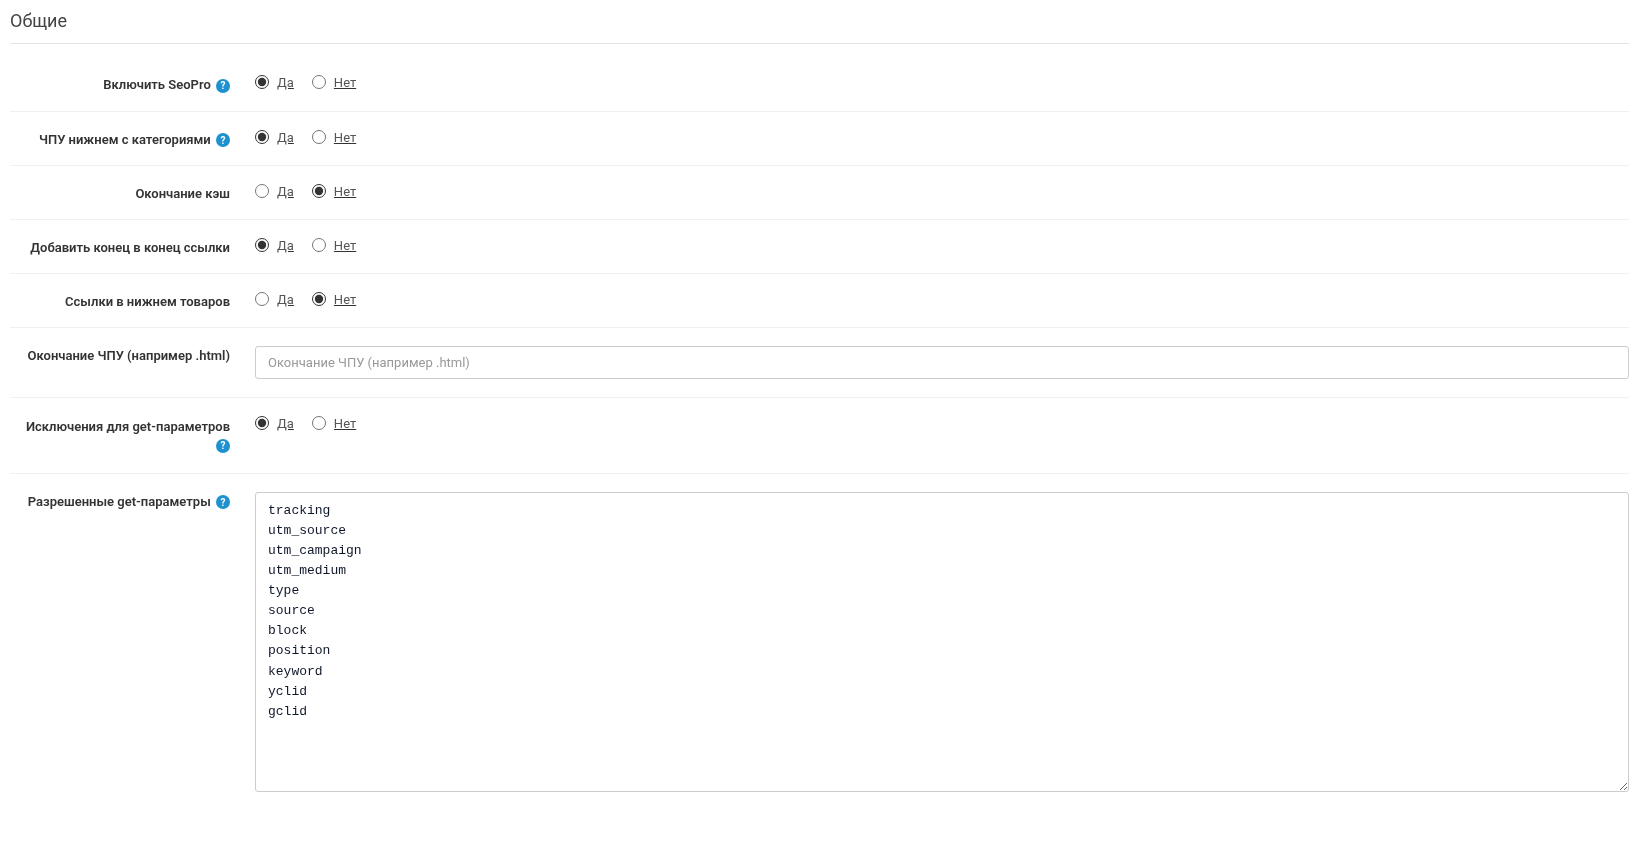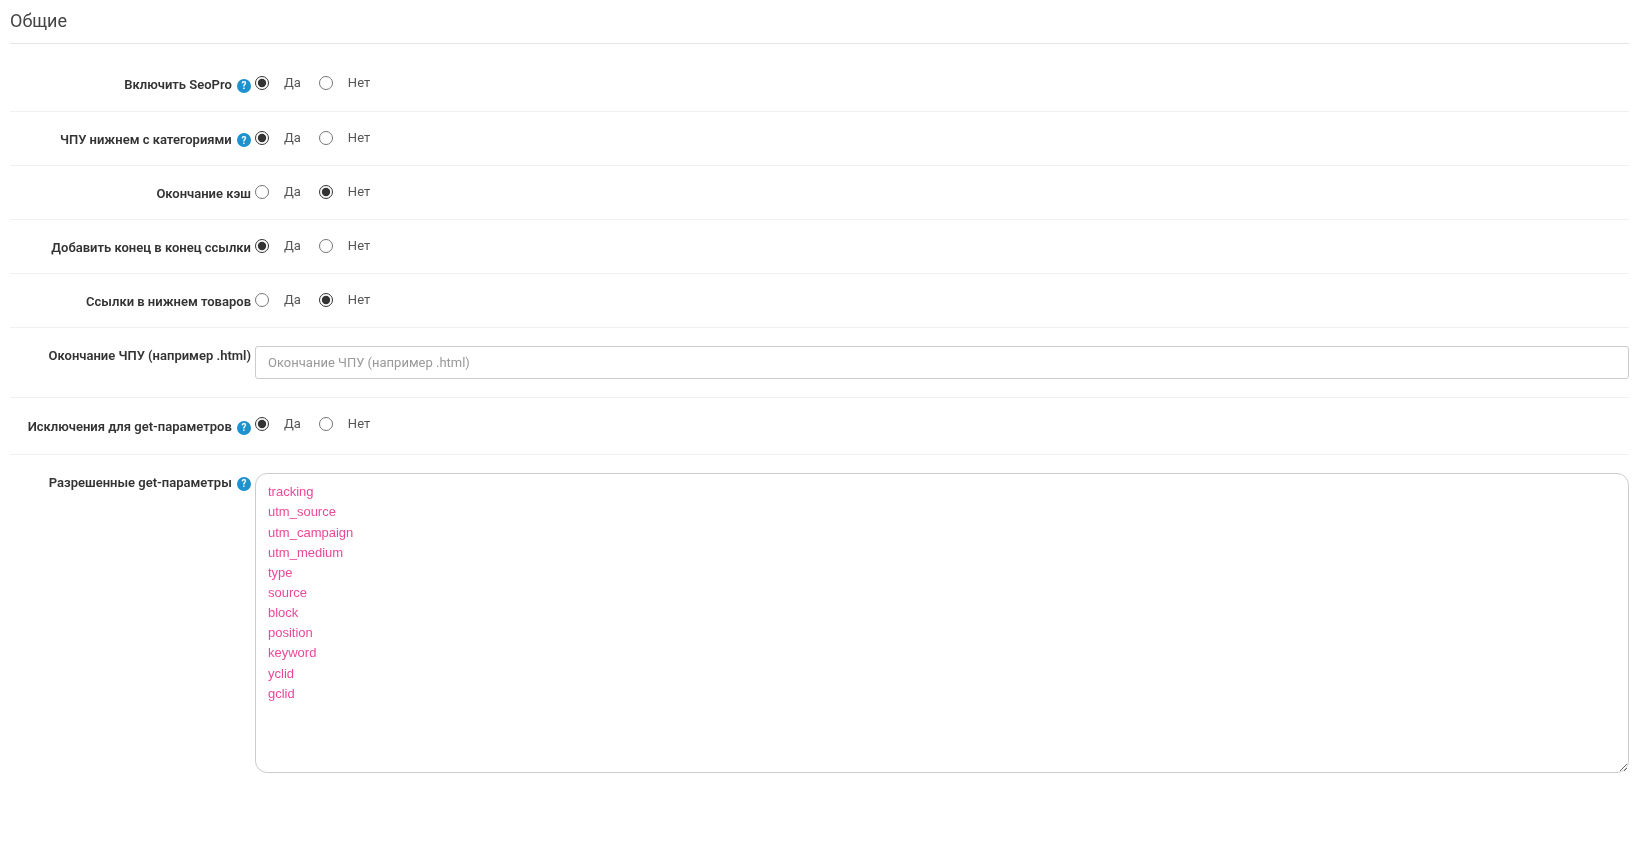--- a/index.html
+++ b/index.html
@@ -30,21 +30,21 @@
       padding: 18px 0;
       border-bottom: 1px solid #f0f0f0;
     }
     .form-row.no-border {
       border-bottom: none;
     }
     .form-label {
       width: 245px;
       flex-shrink: 0;
       text-align: right;
-      padding-right: 4px;
+      padding-right: 25px;
       font-size: 13px;
       font-weight: 600;
       color: #333;
       padding-top: 2px;
     }
     .form-label-wrap {
       line-height: 1.4;
     }
     .help-icon {
       display: inline-flex;
@@ -62,22 +62,23 @@
       margin-left: 2px;
     }
     .form-control {
       flex: 1;
       display: flex;
       align-items: center;
       gap: 18px;
     }
     .radio-group {
       display: flex;
-      align-items: flex-end;
-      gap: 15px;
+      align-items: flex-start;
+      gap: 8px;
+      text-decoration: underline;
     }
     .radio-input {
       width: 14px;
       height: 14px;
       cursor: pointer;
       accent-color: #333;
     }
     .radio-label {
       font-size: 13px;
       color: #555;
@@ -93,24 +94,24 @@
       font-family: inherit;
     }
     .text-input::placeholder {
       color: #999;
     }
     .textarea-input {
       width: 100%;
       min-height: 300px;
       padding: 8px 12px;
       border: 1px solid #ccc;
-      border-radius: 12px;
-      font-size: 13px;
-      color: #ec4899;
-      font-family: Liberation Sans, sans-serif;
+      border-radius: 3px;
+      font-size: 13px;
+      color: #0f172a;
+      font-family: Liberation Mono, monospace;
       line-height: 1.55;
       resize: vertical;
     }
     .form-control-full {
       flex: 1;
     }
   </style>
 </head>
 <body>
 

